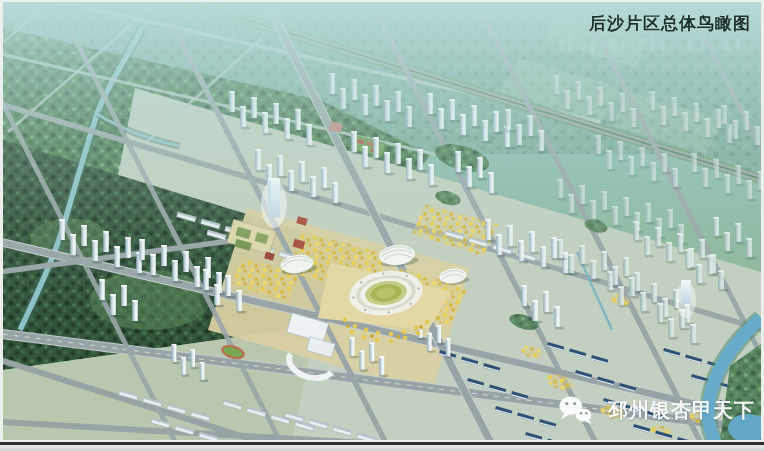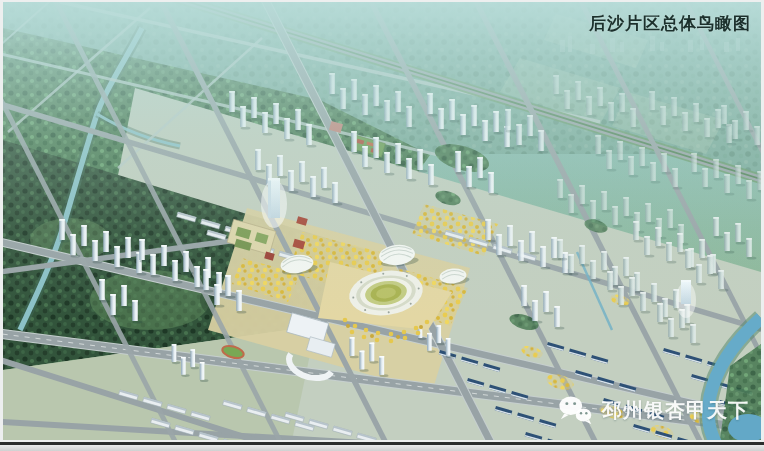--- a/index.html
+++ b/index.html
@@ -3,21 +3,21 @@
 <meta charset="utf-8">
 <style>
   html,body{margin:0;padding:0;background:#9a9a9a;font-family:"Liberation Sans",sans-serif;}
   .stage{position:relative;width:764px;height:451px;background:#ef4444;overflow:hidden;}
   .render{position:absolute;left:0;top:0;width:758px;height:438px;
           border:2px solid #edefef;border-left-width:3px;border-right-width:3px;background:#8fc2bd;}
   .render svg{display:block;}
   .caption-title{position:absolute;top:12px;right:13px;
           font-family:"Liberation Serif",serif;font-size:17px;font-weight:bold;
           color:#1c302c;letter-spacing:1px;text-shadow:0 0 2px rgba(235,248,245,.4);}
-  .watermark{position:absolute;left:558px;top:395px;display:flex;align-items:center;gap:10px;
+  .watermark{position:absolute;left:558px;top:395px;display:flex;align-items:center;gap:16px;
           color:rgba(255,255,255,.93);}
   .wm-text{font-size:20px;font-weight:bold;letter-spacing:1px;white-space:nowrap;
           text-shadow:0 1px 2px rgba(30,60,60,.28);}
   .frame-dark-line{position:absolute;left:0;top:442px;width:764px;height:3px;background:#2c2e2d;}
   .frame-strip{position:absolute;left:0;top:445px;width:764px;height:6px;
           background:linear-gradient(#eaebeb,#cfd1d1);}
 </style>
 </head>
 <body>
 

